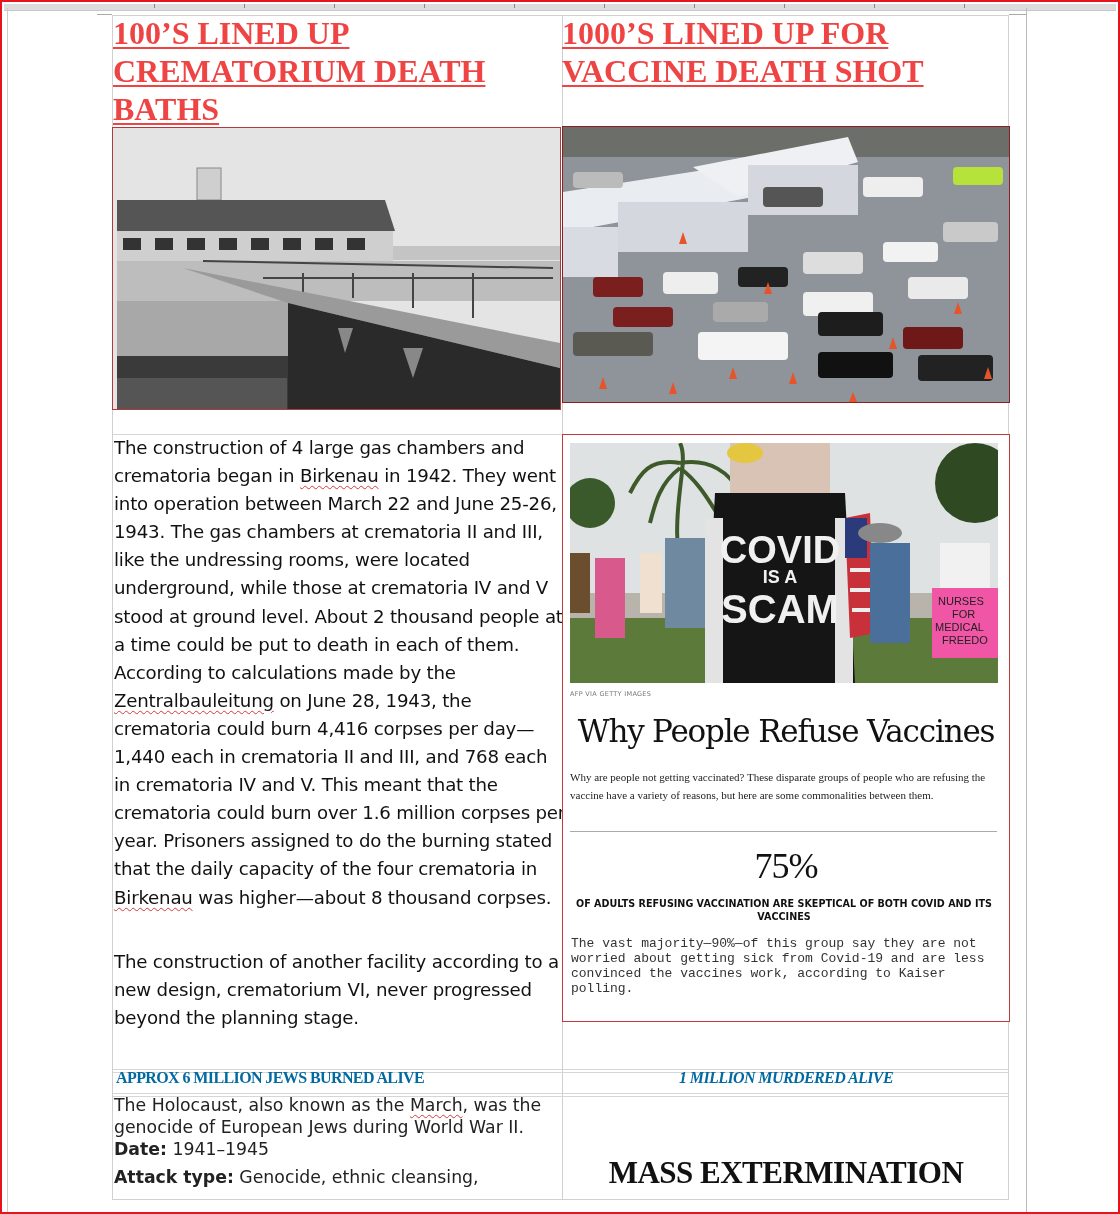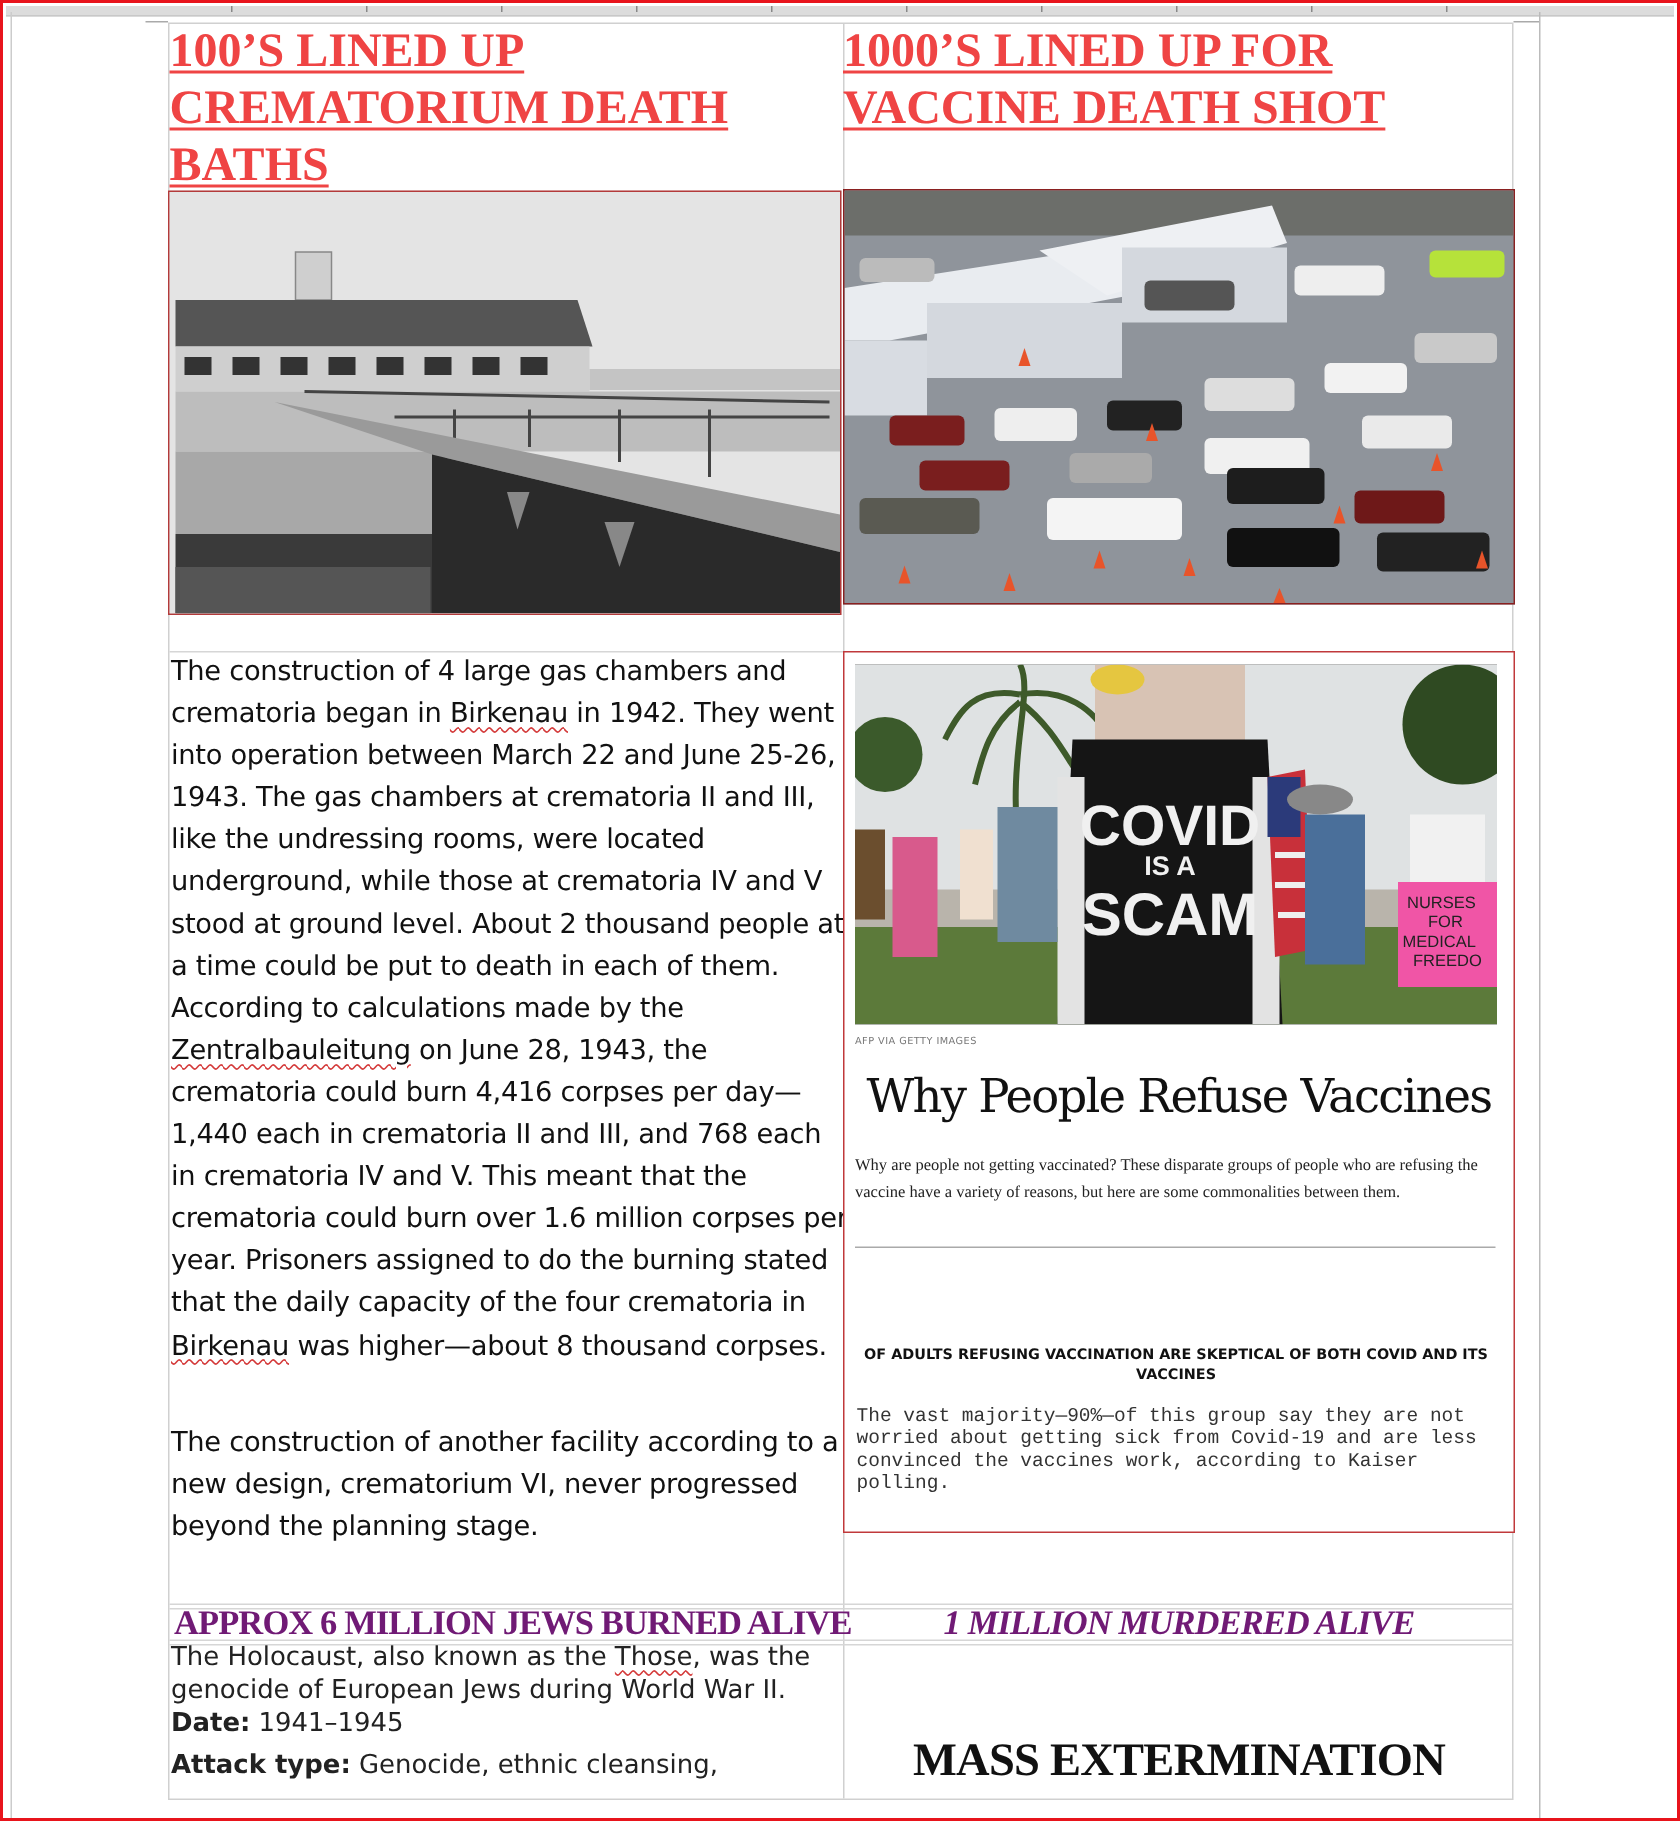--- a/index.html
+++ b/index.html
@@ -42,21 +42,21 @@
 
   .article-box { position:absolute; left:562px; top:434px; width:448px; height:588px; border:1px solid #c0393b; box-sizing:border-box; background:#fff; }
   .credit { position:absolute; left:7px; top:255px; font-size:6.5px; color:#777; letter-spacing:0.3px; font-family:"DejaVu Sans", sans-serif; }
   .art-title { position:absolute; left:0; right:0; top:278px; text-align:center; font-family:"DejaVu Serif", serif; font-weight:normal; font-size:31px; letter-spacing:-1.2px; color:#111; margin:0; }
   .art-intro { position:absolute; left:7px; right:12px; top:333px; font-family:"Liberation Serif", serif; font-size:11px; line-height:18px; color:#222; margin:0; }
   .art-rule { position:absolute; left:7px; right:12px; top:396px; height:1px; background:#aaa; }
   .art-stat { position:absolute; left:0; right:0; top:410px; text-align:center; font-family:"Liberation Serif", serif; font-size:36px; color:#111; margin:0; letter-spacing:-1px; }
   .art-kicker { position:absolute; left:10px; right:14px; top:462px; text-align:center; font-family:"DejaVu Sans", sans-serif; font-weight:bold; font-size:9.6px; line-height:13px; color:#111; margin:0; }
   .art-p { position:absolute; left:8px; right:12px; font-family:Liberation Mono, monospace; font-size:13px; line-height:15px; color:#333; margin:0; }
 
-  .row-head { position:absolute; font-family:"Liberation Serif", serif; font-weight:bold; font-size:23px; color:#701a75; letter-spacing:-0.6px; white-space:nowrap; }
+  .row-head { position:absolute; font-family:"Liberation Serif", serif; font-weight:bold; font-size:16px; color:#0369a1; letter-spacing:-0.6px; white-space:nowrap; }
   .row-head.italic { font-style:italic; }
   .holo { position:absolute; left:114px; width:440px; font-family:"DejaVu Sans", sans-serif; font-size:17.3px; line-height:22px; color:#222; margin:0; }
   .mass { position:absolute; left:562px; width:448px; top:1155px; text-align:center; font-family:"Liberation Serif", serif; font-weight:bold; font-size:31px; color:#111; letter-spacing:-0.5px; }
 </style>
 </head>
 <body>
 
 <div class="frame">
   <div class="ruler">
     <div class="tick" style="left:150px"></div>
@@ -226,23 +226,24 @@
         <text x="382" y="175">FOR</text>
         <text x="365" y="188">MEDICAL</text>
         <text x="372" y="201">FREEDO</text>
       </g>
     </svg>
   </div>
   <div class="credit">AFP VIA GETTY IMAGES</div>
   <h2 class="art-title">Why People Refuse Vaccines</h2>
   <p class="art-intro">Why are people not getting vaccinated? These disparate groups of people who are refusing the vaccine have a variety of reasons, but here are some commonalities between them.</p>
   <div class="art-rule"></div>
+  <div class="art-stat">75%</div>
   <p class="art-kicker">OF ADULTS REFUSING VACCINATION ARE SKEPTICAL OF BOTH COVID AND ITS VACCINES</p>
   <p class="art-p" style="top:501px;">The vast majority—90%—of this group say they are not worried about getting sick from Covid-19 and are less convinced the vaccines work, according to Kaiser polling.</p>
 </div>
 
 <div class="row-head" style="left:116px;top:1069px;">APPROX 6 MILLION JEWS BURNED ALIVE</div>
 <div class="row-head italic" style="left:562px;width:448px;top:1069px;text-align:center;">1 MILLION MURDERED ALIVE</div>
 
-<p class="holo" style="top:1094px;"><span>The Holocaust, also known as the </span><span class="squig">Those</span><span>, was the genocide of European Jews during World War II. </span><b>Date:</b><span> 1941–1945</span></p>
+<p class="holo" style="top:1094px;"><span>The Holocaust, also known as the </span><span class="squig">March</span><span>, was the genocide of European Jews during World War II. </span><b>Date:</b><span> 1941–1945</span></p>
 <p class="holo" style="top:1166px;"><b>Attack type:</b><span> Genocide, ethnic cleansing,</span></p>
 
 <div class="mass">MASS EXTERMINATION</div>
 
 </body></html>

